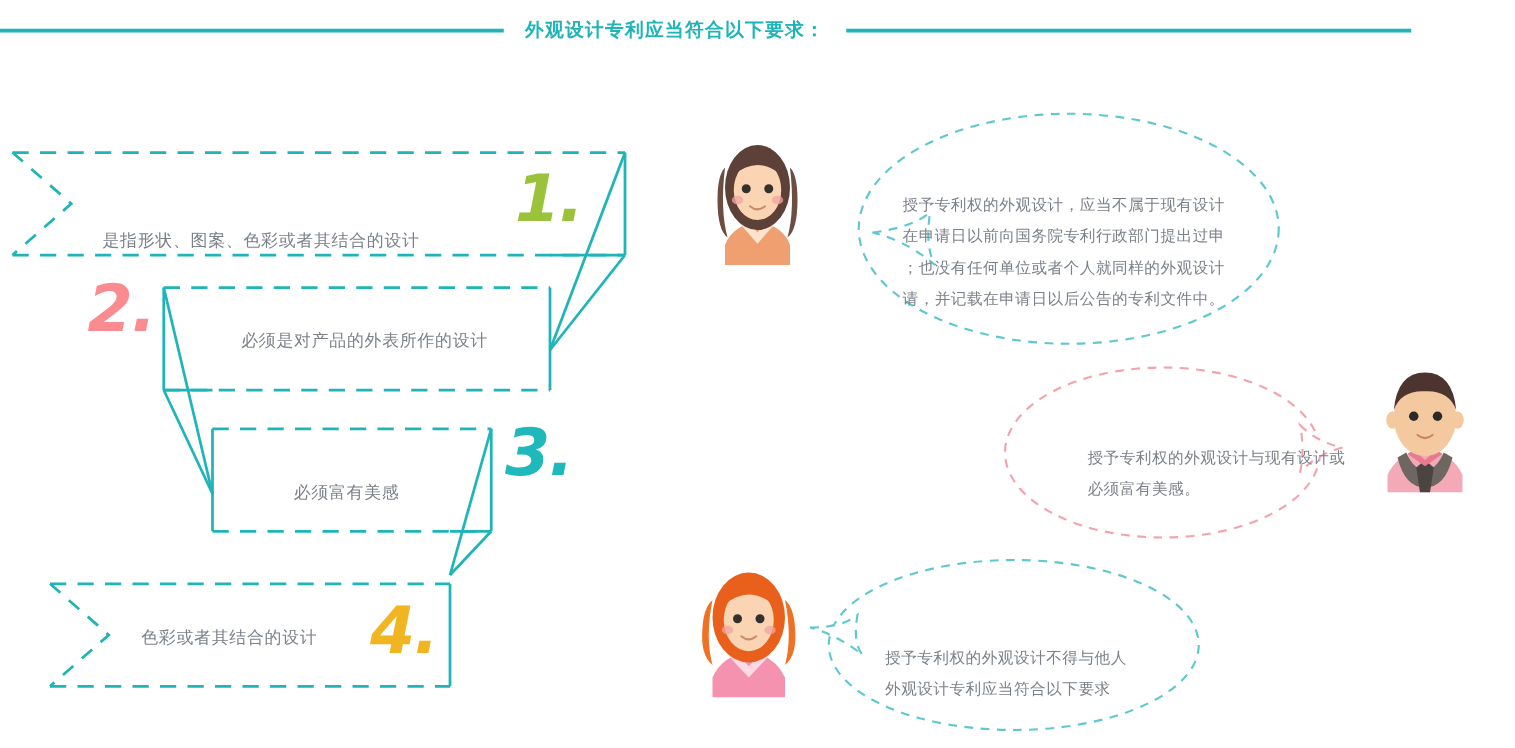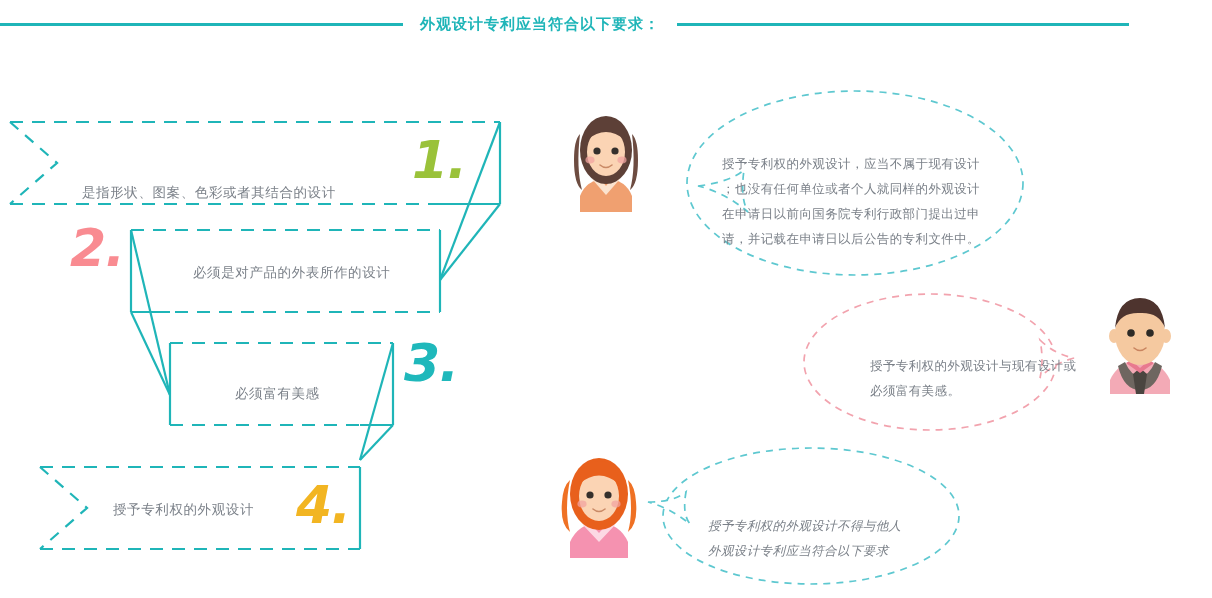--- a/index.html
+++ b/index.html
@@ -88,21 +88,21 @@
 
   <div class="band-text" style="left:82px;top:152px;margin-top:32px;">是指形状、图案、色彩或者其结合的设计</div>
   <div class="band-num" style="left:412px;top:134px;color:#9ac23a;">1.</div>
 
   <div class="band-text" style="left:193px;top:264px;text-align:right;">必须是对产品的外表所作的设计</div>
   <div class="band-num" style="left:70px;top:222px;color:#f98b91;">2.</div>
 
   <div class="band-text" style="left:235px;top:385px;">必须富有美感</div>
   <div class="band-num" style="left:404px;top:337px;color:#1fb8bb;">3.</div>
 
-  <div class="band-text" style="left:113px;top:501px;">授予专利权的外观设计</div>
+  <div class="band-text" style="left:113px;top:501px;">色彩或者其结合的设计</div>
   <div class="band-num" style="left:296px;top:479px;color:#f2b522;">4.</div>
 
   <svg class="avatar" style="left:566px;top:104px;width:80px;height:108px;" viewBox="0 0 80 108">
     <path d="M14 92 q6-16 26-18 h0 q20 2 26 18 l0 16 h-52 z" fill="#f0a070"></path>
     <path d="M32 72 l8 10 l8-10 l6 3 l-14 16 l-14-16 z" fill="#fbe3cf"></path>
     <ellipse cx="40" cy="46" rx="26" ry="34" fill="#5d4037"></ellipse>
     <ellipse cx="40" cy="48" rx="19" ry="24" fill="#fbd4b4"></ellipse>
     <path d="M21 36 q19-16 38 0 q-2-22-19-22 q-17 0-19 22 z" fill="#5d4037"></path>
     <path d="M14 30 q-4 34 2 56 q-8-6-8-30 q0-20 6-26 z" fill="#6d4c41"></path>
     <path d="M66 30 q4 34-2 56 q8-6 8-30 q0-20-6-26 z" fill="#6d4c41"></path>
@@ -113,22 +113,22 @@
     <path d="M34 61 q6 5 12 0" stroke="#c98a66" stroke-width="1.6" fill="none" stroke-linecap="round"></path>
   </svg>
 
   <svg style="position:absolute;left:640px;top:78px;width:400px;height:220px;" viewBox="0 0 400 220">
     <ellipse cx="215" cy="105" rx="168" ry="92" fill="#ffffff" stroke="#5ec8d0" stroke-width="1.7" stroke-dasharray="7 6"></ellipse>
     <path d="M58 108 q32-4 46 -16 q-4 28 4 42 q-24-20 -50 -26 z" fill="#ffffff" stroke="#5ec8d0" stroke-width="1.7" stroke-dasharray="7 6"></path>
   </svg>
 
   <div class="bubble-text" style="left:722px;top:116px;">
     <div>授予专利权的外观设计，应当不属于现有设计</div>
+    <div>在申请日以前向国务院专利行政部门提出过申</div>
     <div>；也没有任何单位或者个人就同样的外观设计</div>
-    <div>在申请日以前向国务院专利行政部门提出过申</div>
     <div>请，并记载在申请日以后公告的专利文件中。</div>
   </div>
 
   <svg style="position:absolute;left:800px;top:286px;width:280px;height:160px;" viewBox="0 0 280 160">
     <ellipse cx="130" cy="76" rx="126" ry="68" fill="#ffffff" stroke="#f2a3ae" stroke-width="1.7" stroke-dasharray="7 6"></ellipse>
     <path d="M240 54 q14 14 34 18 q-22 6 -34 20 q4-18 0-38 z" fill="#ffffff" stroke="#f2a3ae" stroke-width="1.7" stroke-dasharray="7 6"></path>
   </svg>
 
   <div class="bubble-text" style="left:870px;top:318px;">
     <div>授予专利权的外观设计与现有设计或</div>
@@ -162,18 +162,18 @@
     <ellipse cx="26" cy="58" rx="4.6" ry="3.4" fill="#f2a4a0" opacity=".75"></ellipse>
     <ellipse cx="60" cy="58" rx="4.6" ry="3.4" fill="#f2a4a0" opacity=".75"></ellipse>
     <path d="M37 63 q6 5 12 0" stroke="#c98a66" stroke-width="1.6" fill="none" stroke-linecap="round"></path>
   </svg>
 
   <svg style="position:absolute;left:636px;top:440px;width:330px;height:158px;" viewBox="0 0 330 158">
     <ellipse cx="175" cy="76" rx="148" ry="68" fill="#ffffff" stroke="#5ec8d0" stroke-width="1.7" stroke-dasharray="7 6"></ellipse>
     <path d="M12 62 q26 0 38-10 q-4 22 4 32 q-20-16 -42-22 z" fill="#ffffff" stroke="#5ec8d0" stroke-width="1.7" stroke-dasharray="7 6"></path>
   </svg>
 
-  <div class="bubble-text" style="left:708px;top:478px;font-style:italic;">
+  <div class="bubble-text" style="left:708px;top:478px;">
     <div>授予专利权的外观设计不得与他人</div>
     <div>外观设计专利应当符合以下要求</div>
   </div>
 
 </div>
 
 </body></html>

